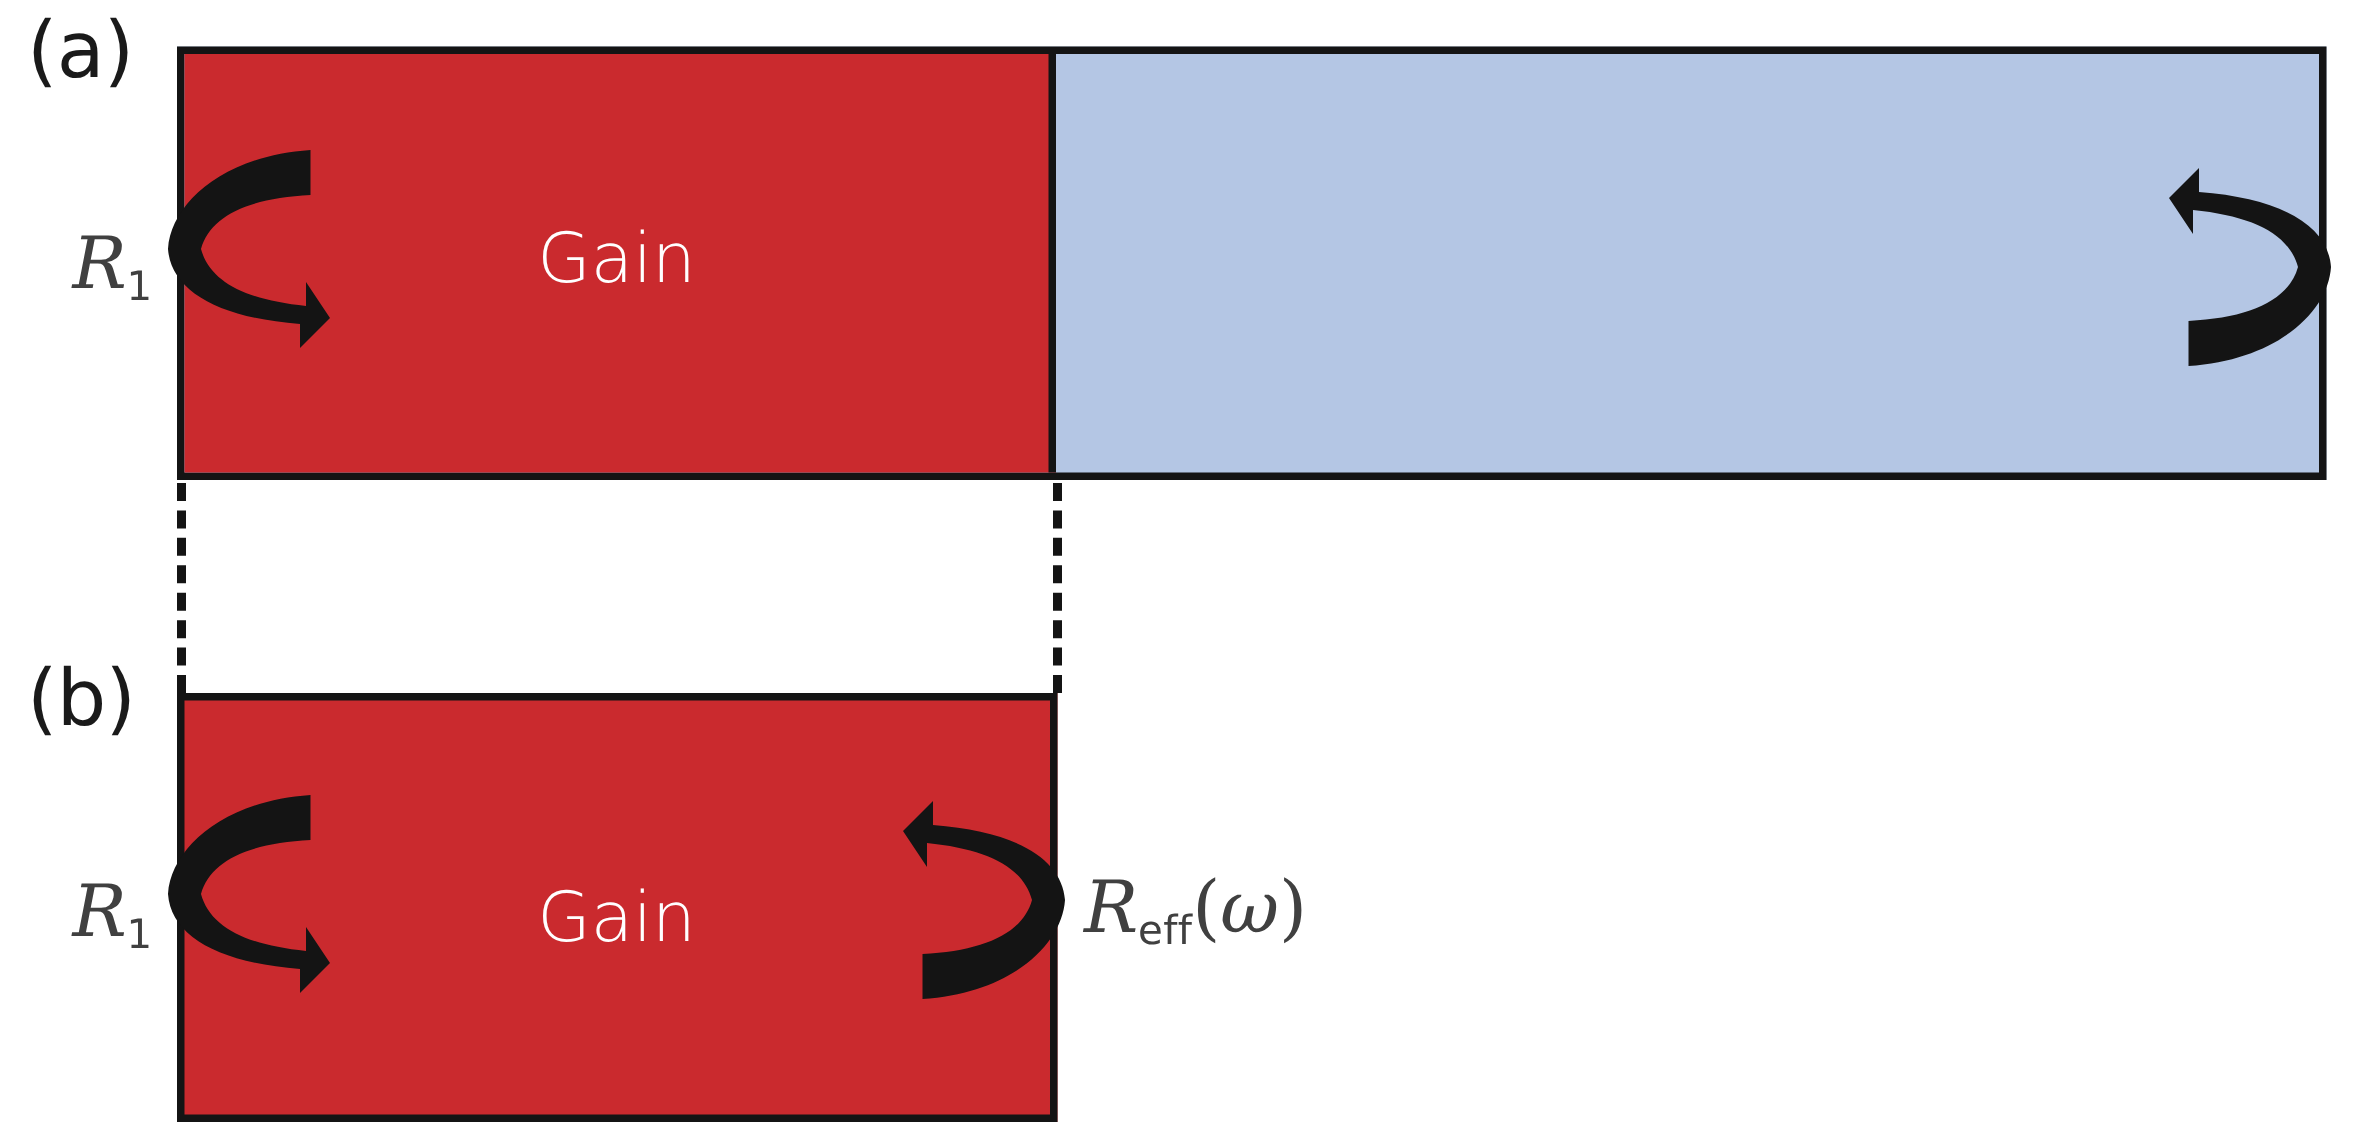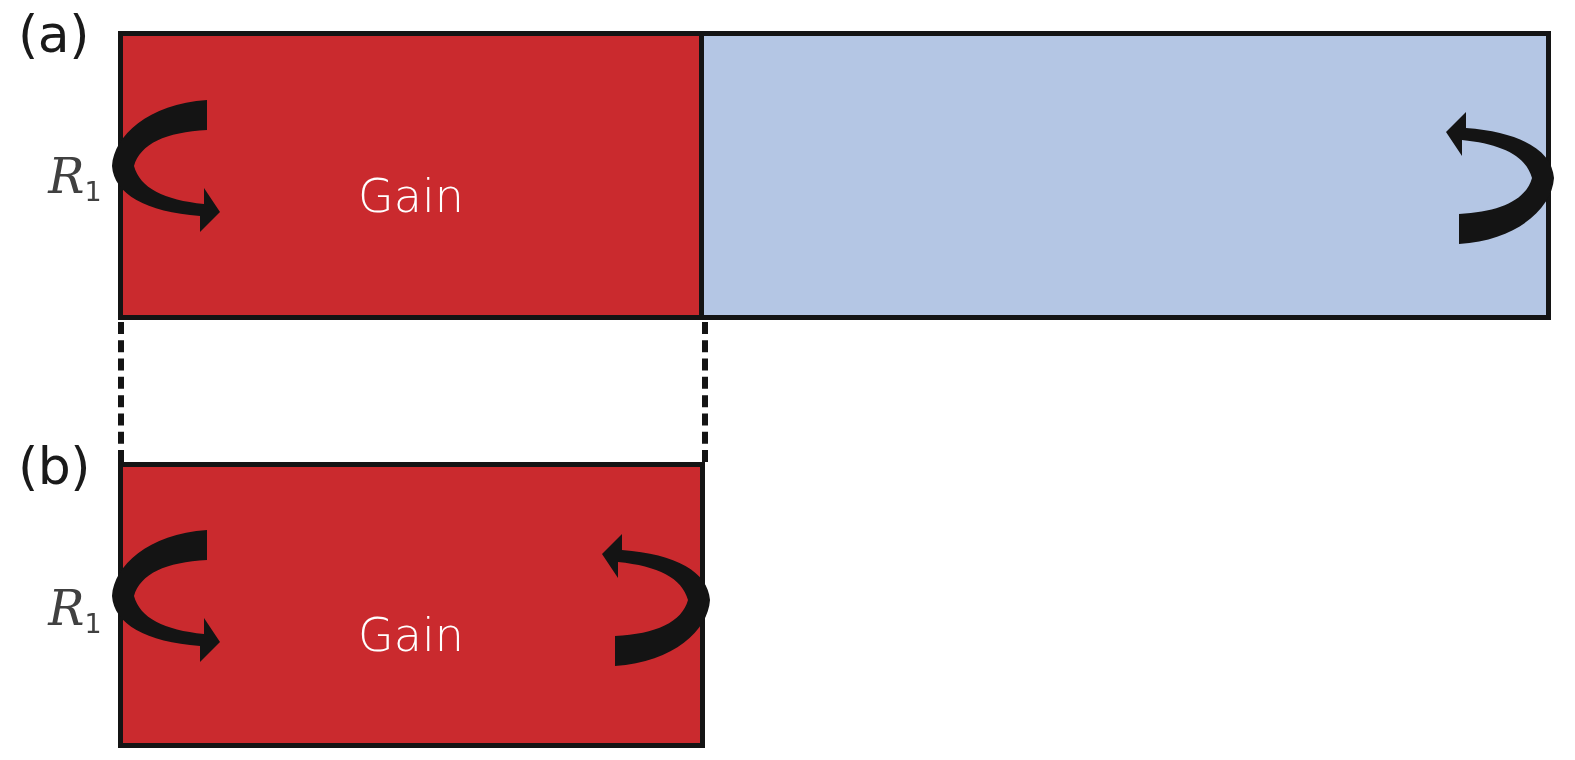--- a/index.html
+++ b/index.html
@@ -70,21 +70,20 @@
   }
 
   
   .region-text {
     position: absolute;
     font-family: "DejaVu Sans", sans-serif;
     font-weight: 300;
     line-height: 1;
     white-space: nowrap;
     transform: translate(-50%, -50%);
-    margin-top: 24px;
   }
   .region-text.gain-a {
     left: 411px; top: 172px;
     font-size: 46px;
     color: #ffffff;
   }
   .region-text.passive-a {
     left: 1103px; top: 176px;
     font-size: 46px;
     color: #231f20;
@@ -199,20 +198,23 @@
   <div class="panel-label b">(b)</div>
 
   <div class="box box-b"></div>
 
   <div class="region-text gain-b">Gain</div>
 
   <div class="refl-label refl-r1-b">
     <span class="var">R</span><span class="sub">1</span>
   </div>
 
+  <div class="refl-label refl-reff">
+    <span class="var">R</span><span class="sub">eff</span><span class="paren">(</span><span class="omega">ω</span><span class="paren">)</span>
+  </div>
 
   <svg class="arrow-svg arrow-b-left" width="110" height="160" viewBox="0 0 110 160">
     <path d="M 95 12
              L 95 42
              C 54 44 28 56 22 78
              C 28 100 52 112 92 116
              L 92 100
              L 108 124
              L 88 144
              L 88 128

